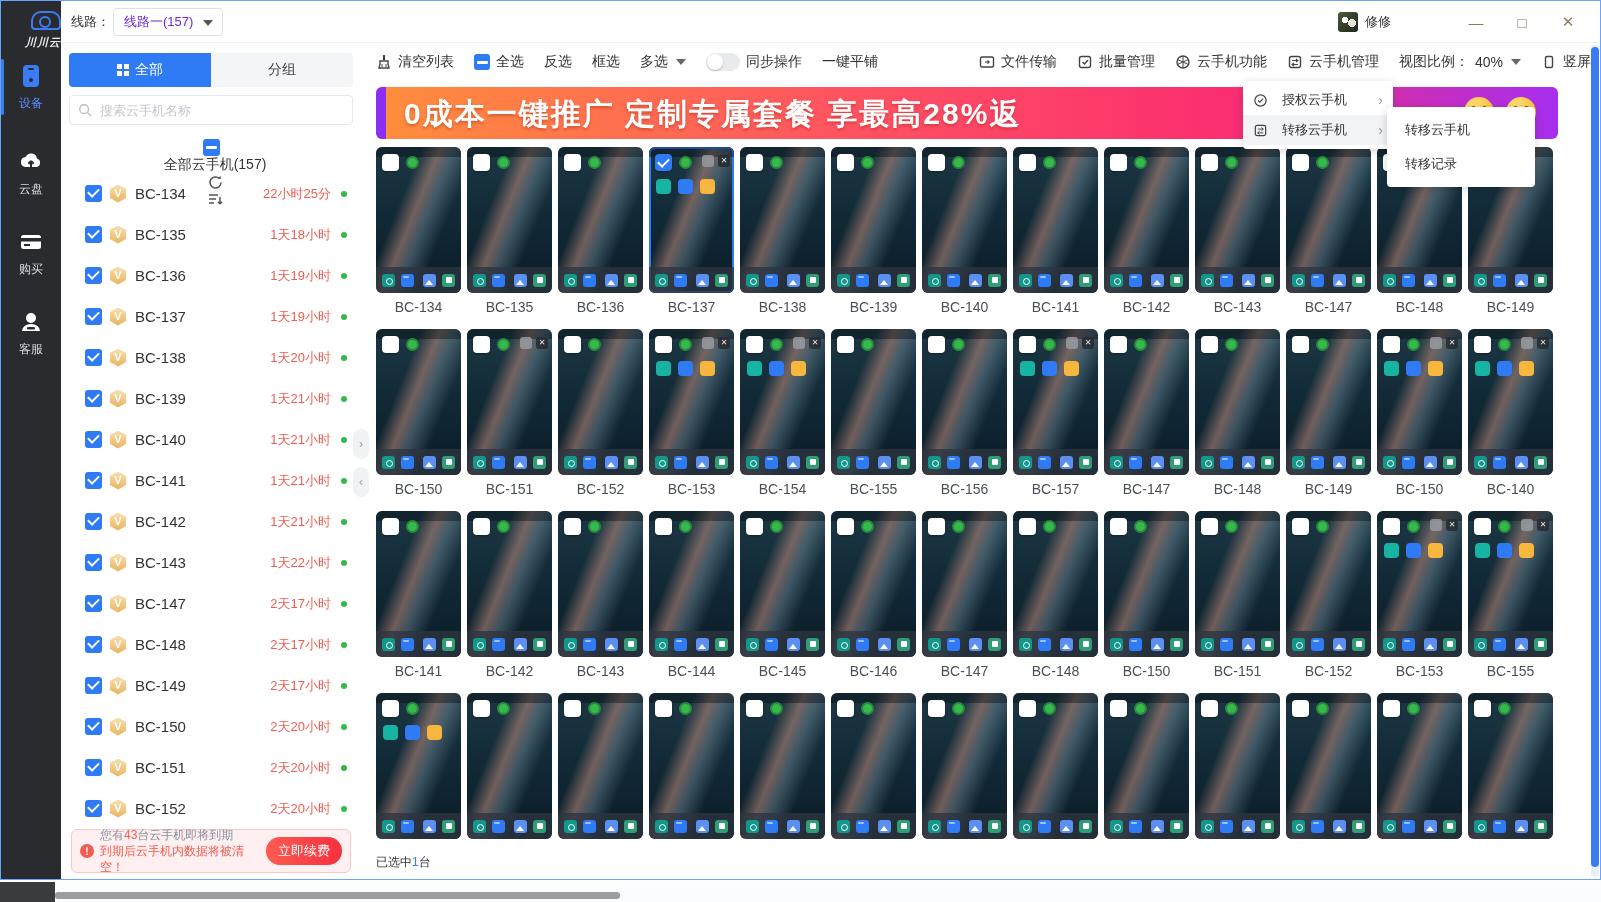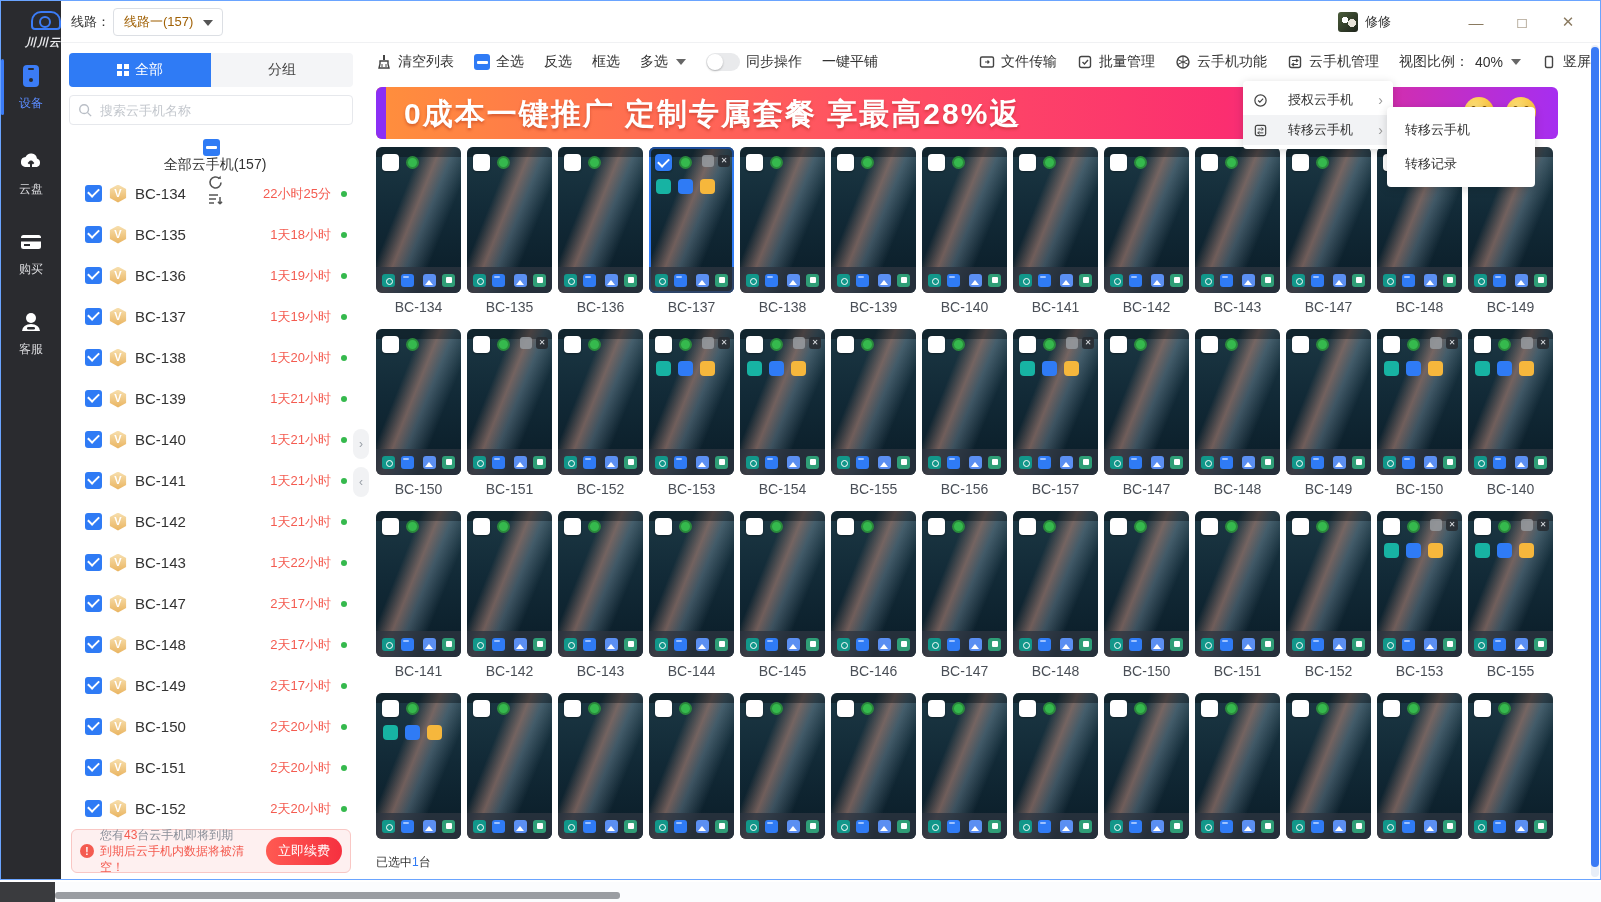--- a/index.html
+++ b/index.html
@@ -17,21 +17,21 @@
   .rail-item{position:absolute;left:0;width:60px;text-align:center;cursor:pointer;}
   .rail-item .ric{display:block;margin:0 auto 4px;width:26px;height:26px;}
   .rail-item .rlb{font-size:12px;color:#d8d9dc;}
   .rail-item.active .rlb{color:#5b8cff;}
   .rail-item.active:before{content:"";position:absolute;left:0;top:-4px;width:3px;height:56px;background:#3b7cf6;border-radius:2px;}
   .ric svg{width:26px;height:26px;}
 
   
   .header{position:absolute;left:60px;top:0;width:1540px;height:42px;background:#fff;border-bottom:1px solid #f0f1f3;}
   .line-label{position:absolute;left:10px;top:12px;font-size:13px;color:#333;}
-  .line-select{position:absolute;left:52px;top:7px;width:110px;height:28px;border:1px solid #dcdfe4;border-radius:4px;background:#fff;font-size:13px;color:#a16207;line-height:26px;padding-left:10px;cursor:pointer;}
+  .line-select{position:absolute;left:52px;top:7px;width:110px;height:28px;border:1px solid #dcdfe4;border-radius:4px;background:#fff;font-size:13px;color:#6d28d9;line-height:26px;padding-left:10px;cursor:pointer;}
   .line-select .dd{position:absolute;right:9px;top:11px;width:0;height:0;border-left:5px solid transparent;border-right:5px solid transparent;border-top:6px solid #555;}
   .user{position:absolute;right:210px;top:9px;height:24px;display:flex;align-items:center;gap:7px;}
   .avatar{width:20px;height:20px;border-radius:3px;background:
     radial-gradient(circle at 35% 40%, #fff 0 3px, transparent 3px),
     radial-gradient(circle at 70% 55%, #e8e4da 0 4px, transparent 4px),
     linear-gradient(135deg,#4b5d3a,#1e241c);}
   .uname{font-size:13px;color:#333;}
   .winbtns{position:absolute;right:10px;top:0;height:42px;display:flex;align-items:center;}
   .wbtn{width:46px;height:42px;display:flex;align-items:center;justify-content:center;color:#8a7a60;font-size:15px;cursor:pointer;}
 
@@ -117,21 +117,21 @@
 
   .statusbar{position:absolute;left:14px;bottom:8px;font-size:12px;color:#333;margin-top:29px;}
   .statusbar .blue{color:#2f7bf5;}
 
   
   .vscroll{position:absolute;right:1px;top:44px;width:8px;height:832px;background:#e8eef8;border-radius:4px;}
   .vscroll .thumb{position:absolute;left:0;top:2px;width:8px;height:820px;background:#3a7af5;border-radius:4px;}
 
   
   .menu1{position:absolute;left:1242px;top:80px;width:150px;background:#fff;border-radius:4px;box-shadow:0 2px 10px rgba(0,0,0,.16);padding:4px 0;z-index:20;}
-  .mrow{height:30px;display:flex;align-items:center;padding:0 10px;font-size:13px;color:#333;cursor:pointer;gap:20px;}
+  .mrow{height:30px;display:flex;align-items:center;padding:0 10px;font-size:13px;color:#333;cursor:pointer;gap:14px;}
   .mrow.hov{background:#f2f3f5;}
   .mrow .arr{margin-left:auto;color:#999;font-size:14px;}
   .mrow svg{width:15px;height:15px;flex:none;}
   .menu2{position:absolute;left:1386px;top:106px;width:148px;background:#fff;border-radius:4px;box-shadow:0 2px 10px rgba(0,0,0,.16);padding:6px 0;z-index:21;}
   .m2row{height:34px;line-height:34px;padding-left:18px;font-size:13px;color:#333;cursor:pointer;}
 
   
   .bstrip{position:absolute;left:0;top:882px;width:1601px;height:20px;background:#fbfcfe;}
   .bstrip .dark{position:absolute;left:0;top:0;width:55px;height:20px;background:#3a3b3e;}
   .bstrip .hbar{position:absolute;left:55px;top:10px;width:565px;height:7px;background:#9a9da2;border-radius:3px;}

